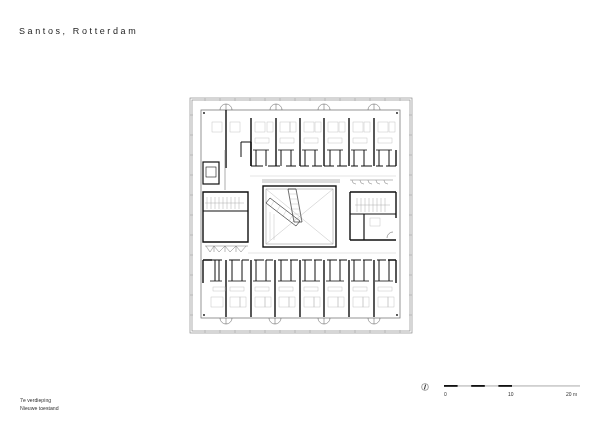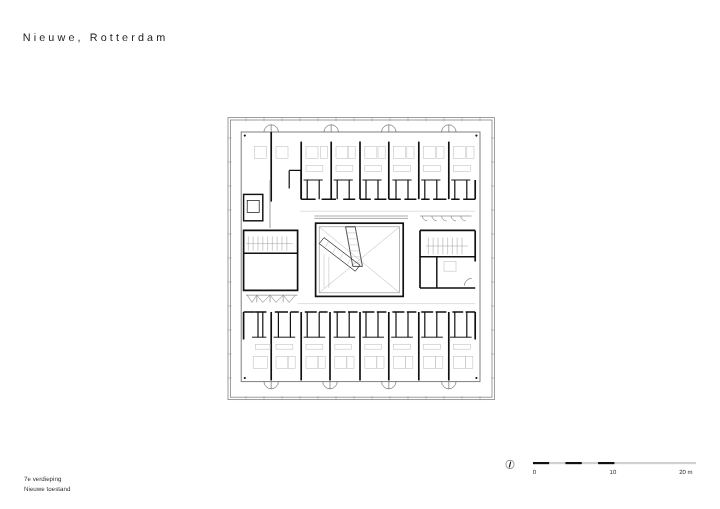--- a/index.html
+++ b/index.html
@@ -11,21 +11,21 @@
     .caption.l1 { top: 398px; }
     .caption.l2 { top: 406px; }
     .plan { position: absolute; left: 0; top: 0; width: 600px; height: 424px; }
     .north { position: absolute; left: 421px; top: 383px; width: 8px; height: 8px; }
     .scale { position: absolute; left: 444px; top: 384px; width: 136px; height: 14px; }
     .scale-label { position: absolute; top: 7px; font-size: 5px; color: #333; }
   </style>
 </head>
 <body>
 
-<div class="title">Nieuwe, Rotterdam</div>
+<div class="title">Santos, Rotterdam</div>
 
 <svg class="plan" viewBox="0 0 600 424" xmlns="http://www.w3.org/2000/svg">
 
   <g fill="none" stroke="#8a8a8a" stroke-width="0.7">
     <rect x="190" y="98" width="222" height="235"></rect>
     <rect x="192" y="100" width="218" height="231"></rect>
   </g>
 
   <g stroke="#9a9a9a" stroke-width="0.5">
     <line x1="205" y1="98" x2="205" y2="101"></line>

